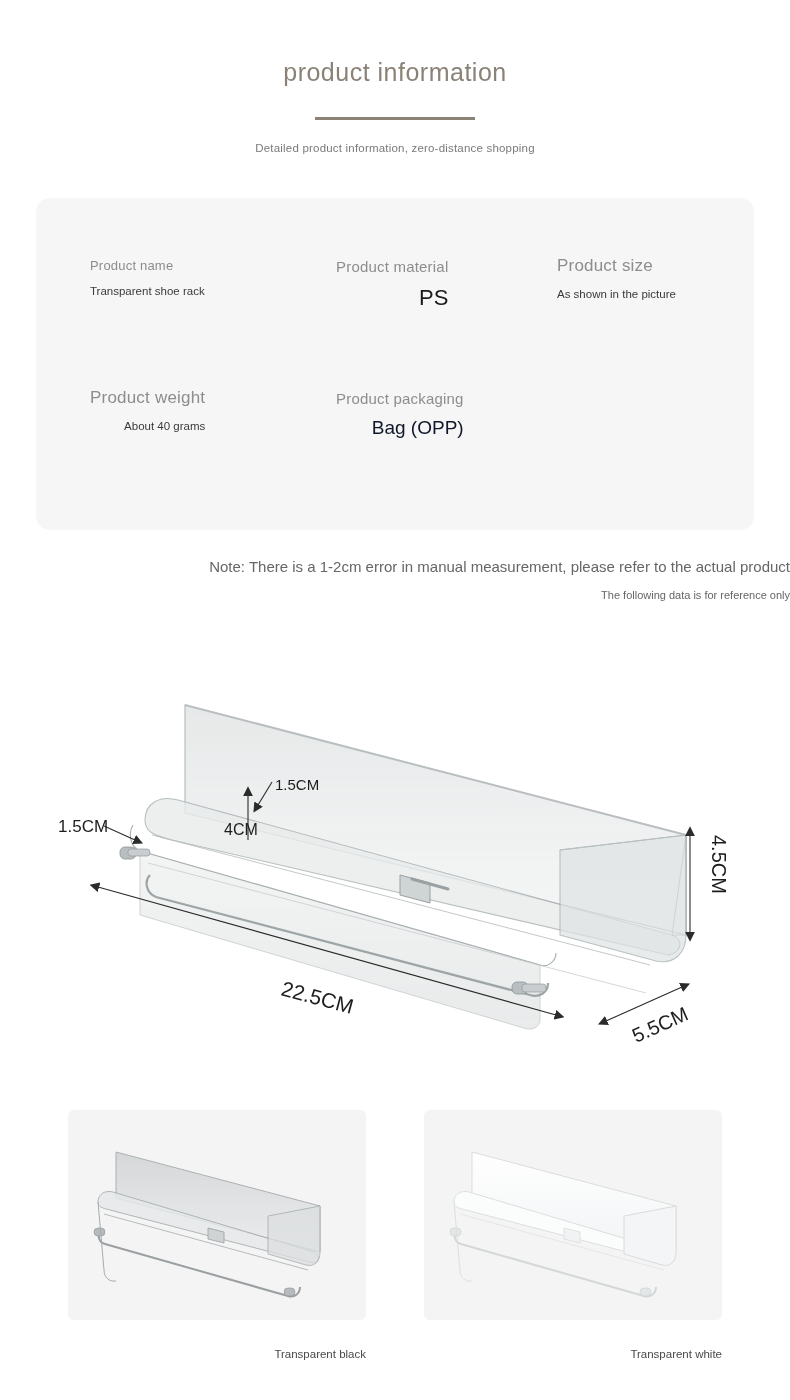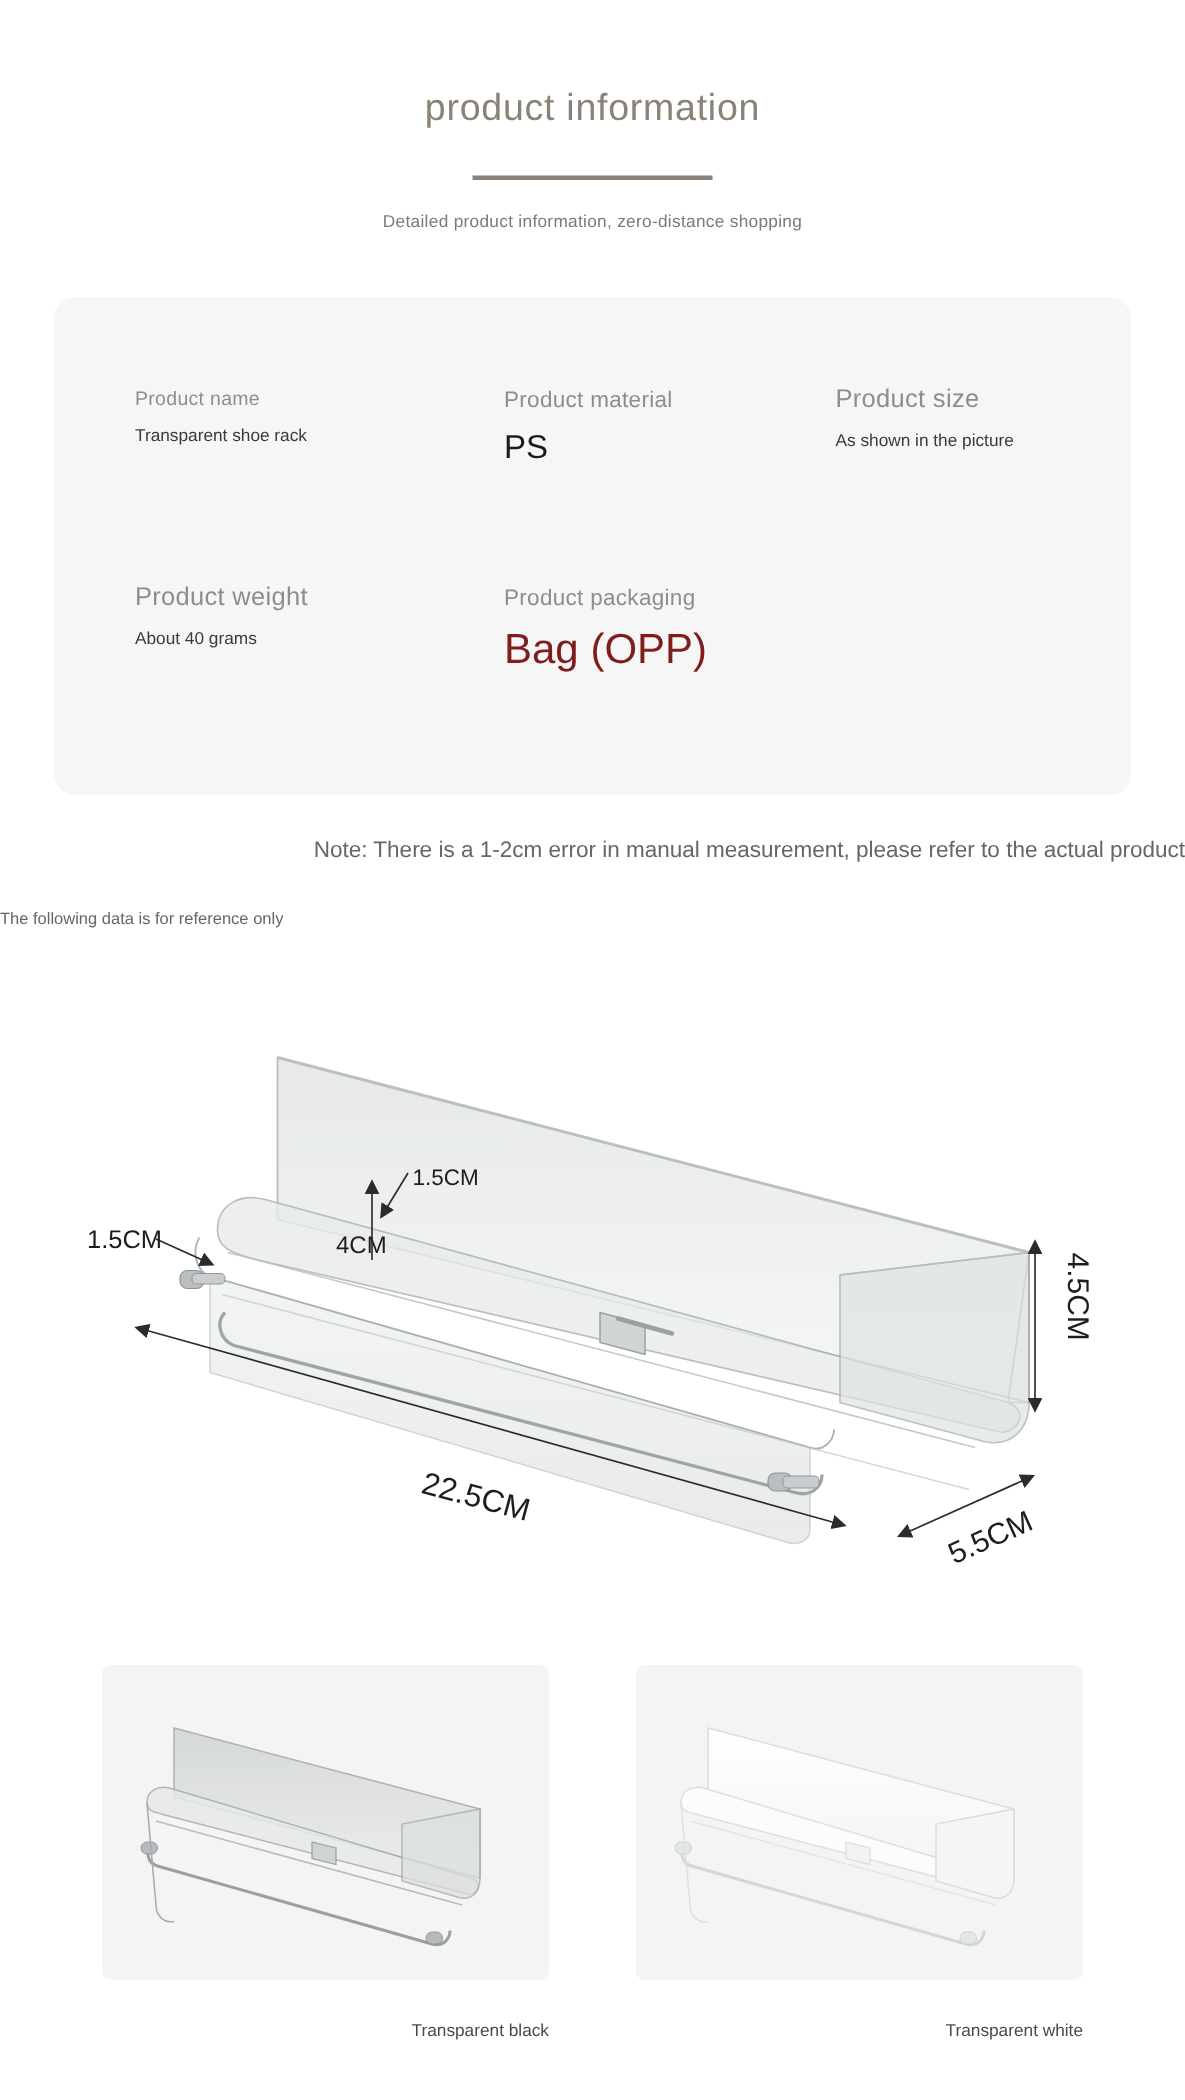--- a/index.html
+++ b/index.html
@@ -60,29 +60,30 @@
   .spec-label {
     font-size: 15px;
     color: #8d8d8d;
     font-weight: 400;
     letter-spacing: 0.2px;
   }
   .spec-value {
     margin-top: 12px;
     font-size: 11.5px;
     color: #3a3a3a;
+    text-align: right;
   }
   .spec-value.big {
     font-size: 22px;
     color: #1a1a1a;
     margin-top: 10px;
   }
   .spec-value.big2 {
-    font-size: 28px;
-    color: #7f1d1d;
+    font-size: 19px;
+    color: #0f172a;
     margin-top: 10px;
   }
 
   .cell-name     { left: 54px;  top: 60px;  }
   .cell-material { left: 300px; top: 60px;  }
   .cell-size     { left: 521px; top: 58px;  }
   .cell-weight   { left: 54px;  top: 190px; }
   .cell-pack     { left: 300px; top: 192px; }
 
   .cell-size .spec-label { font-size: 17px; color: #8d8d8d; }
@@ -94,22 +95,22 @@
     position: absolute;
     left: 0; right: 0;
     top: 558px;
     text-align: right;
     font-size: 15px;
     color: #666;
   }
   .note-2 {
     position: absolute;
     left: 0; right: 0;
-    top: 607px;
-    text-align: left;
+    top: 589px;
+    text-align: right;
     font-size: 11px;
     color: #666;
   }
 
   
   .diagram {
     position: absolute;
     left: 0;
     top: 635px;
     width: 790px;

